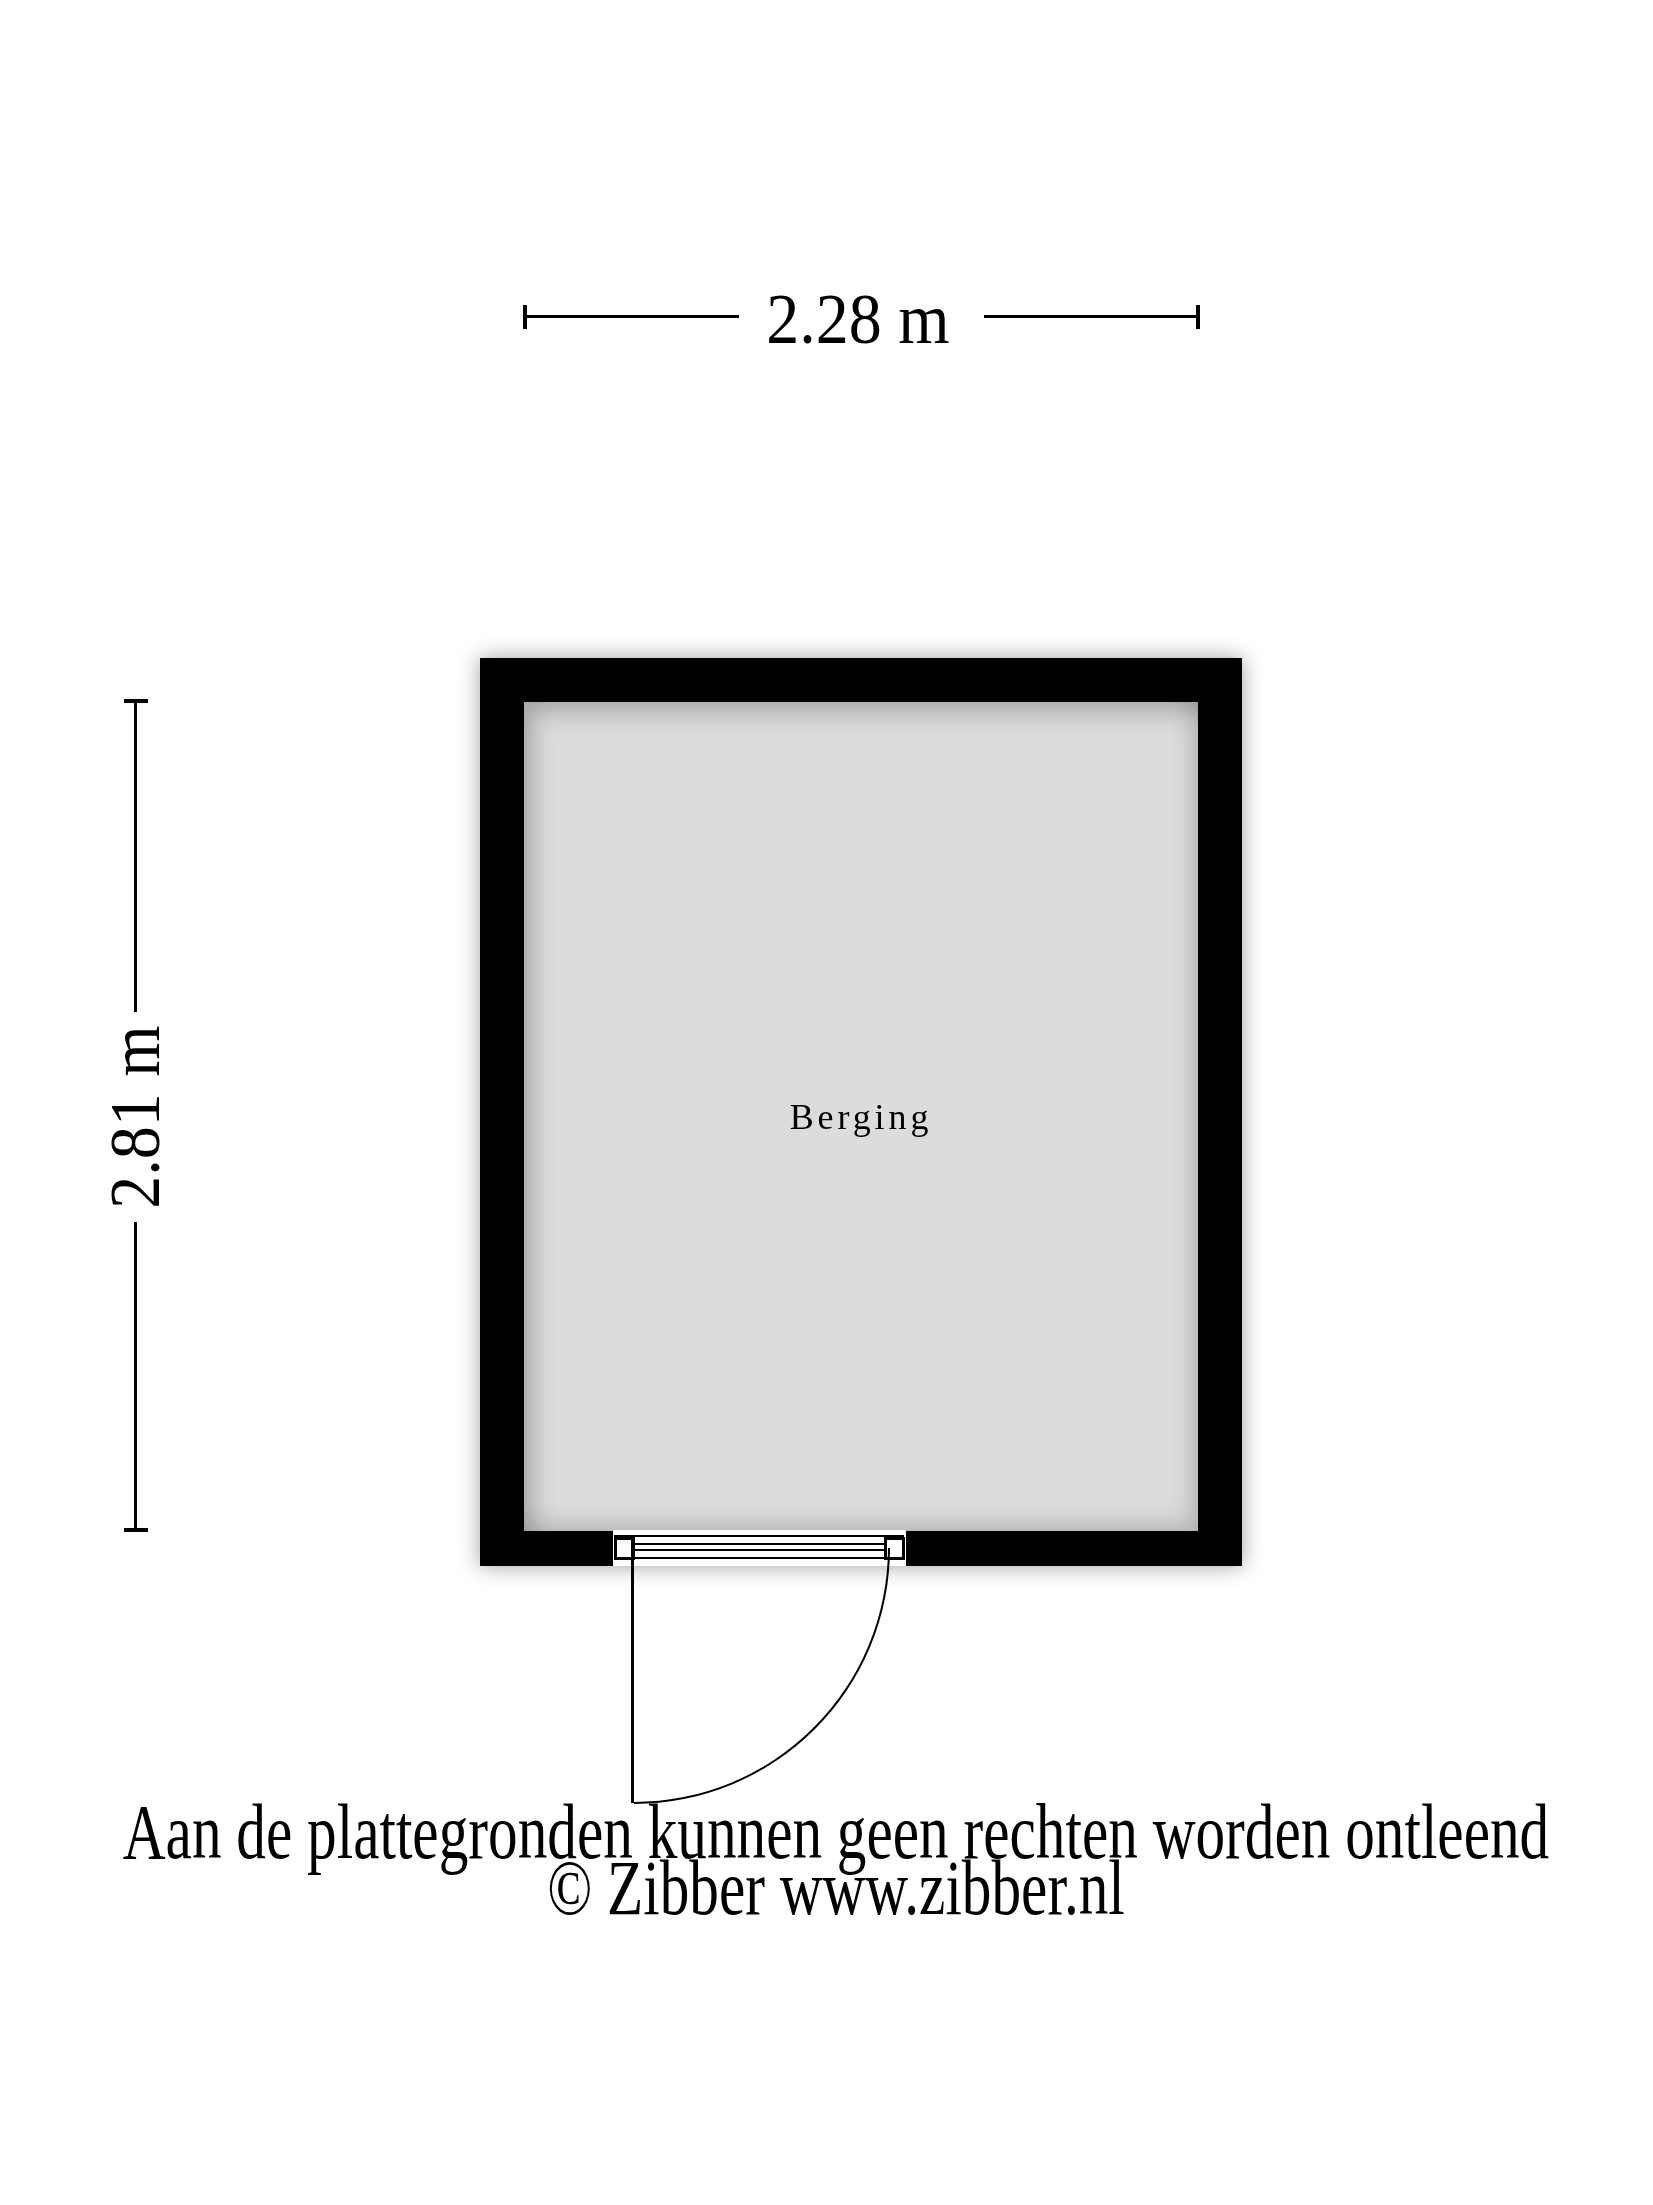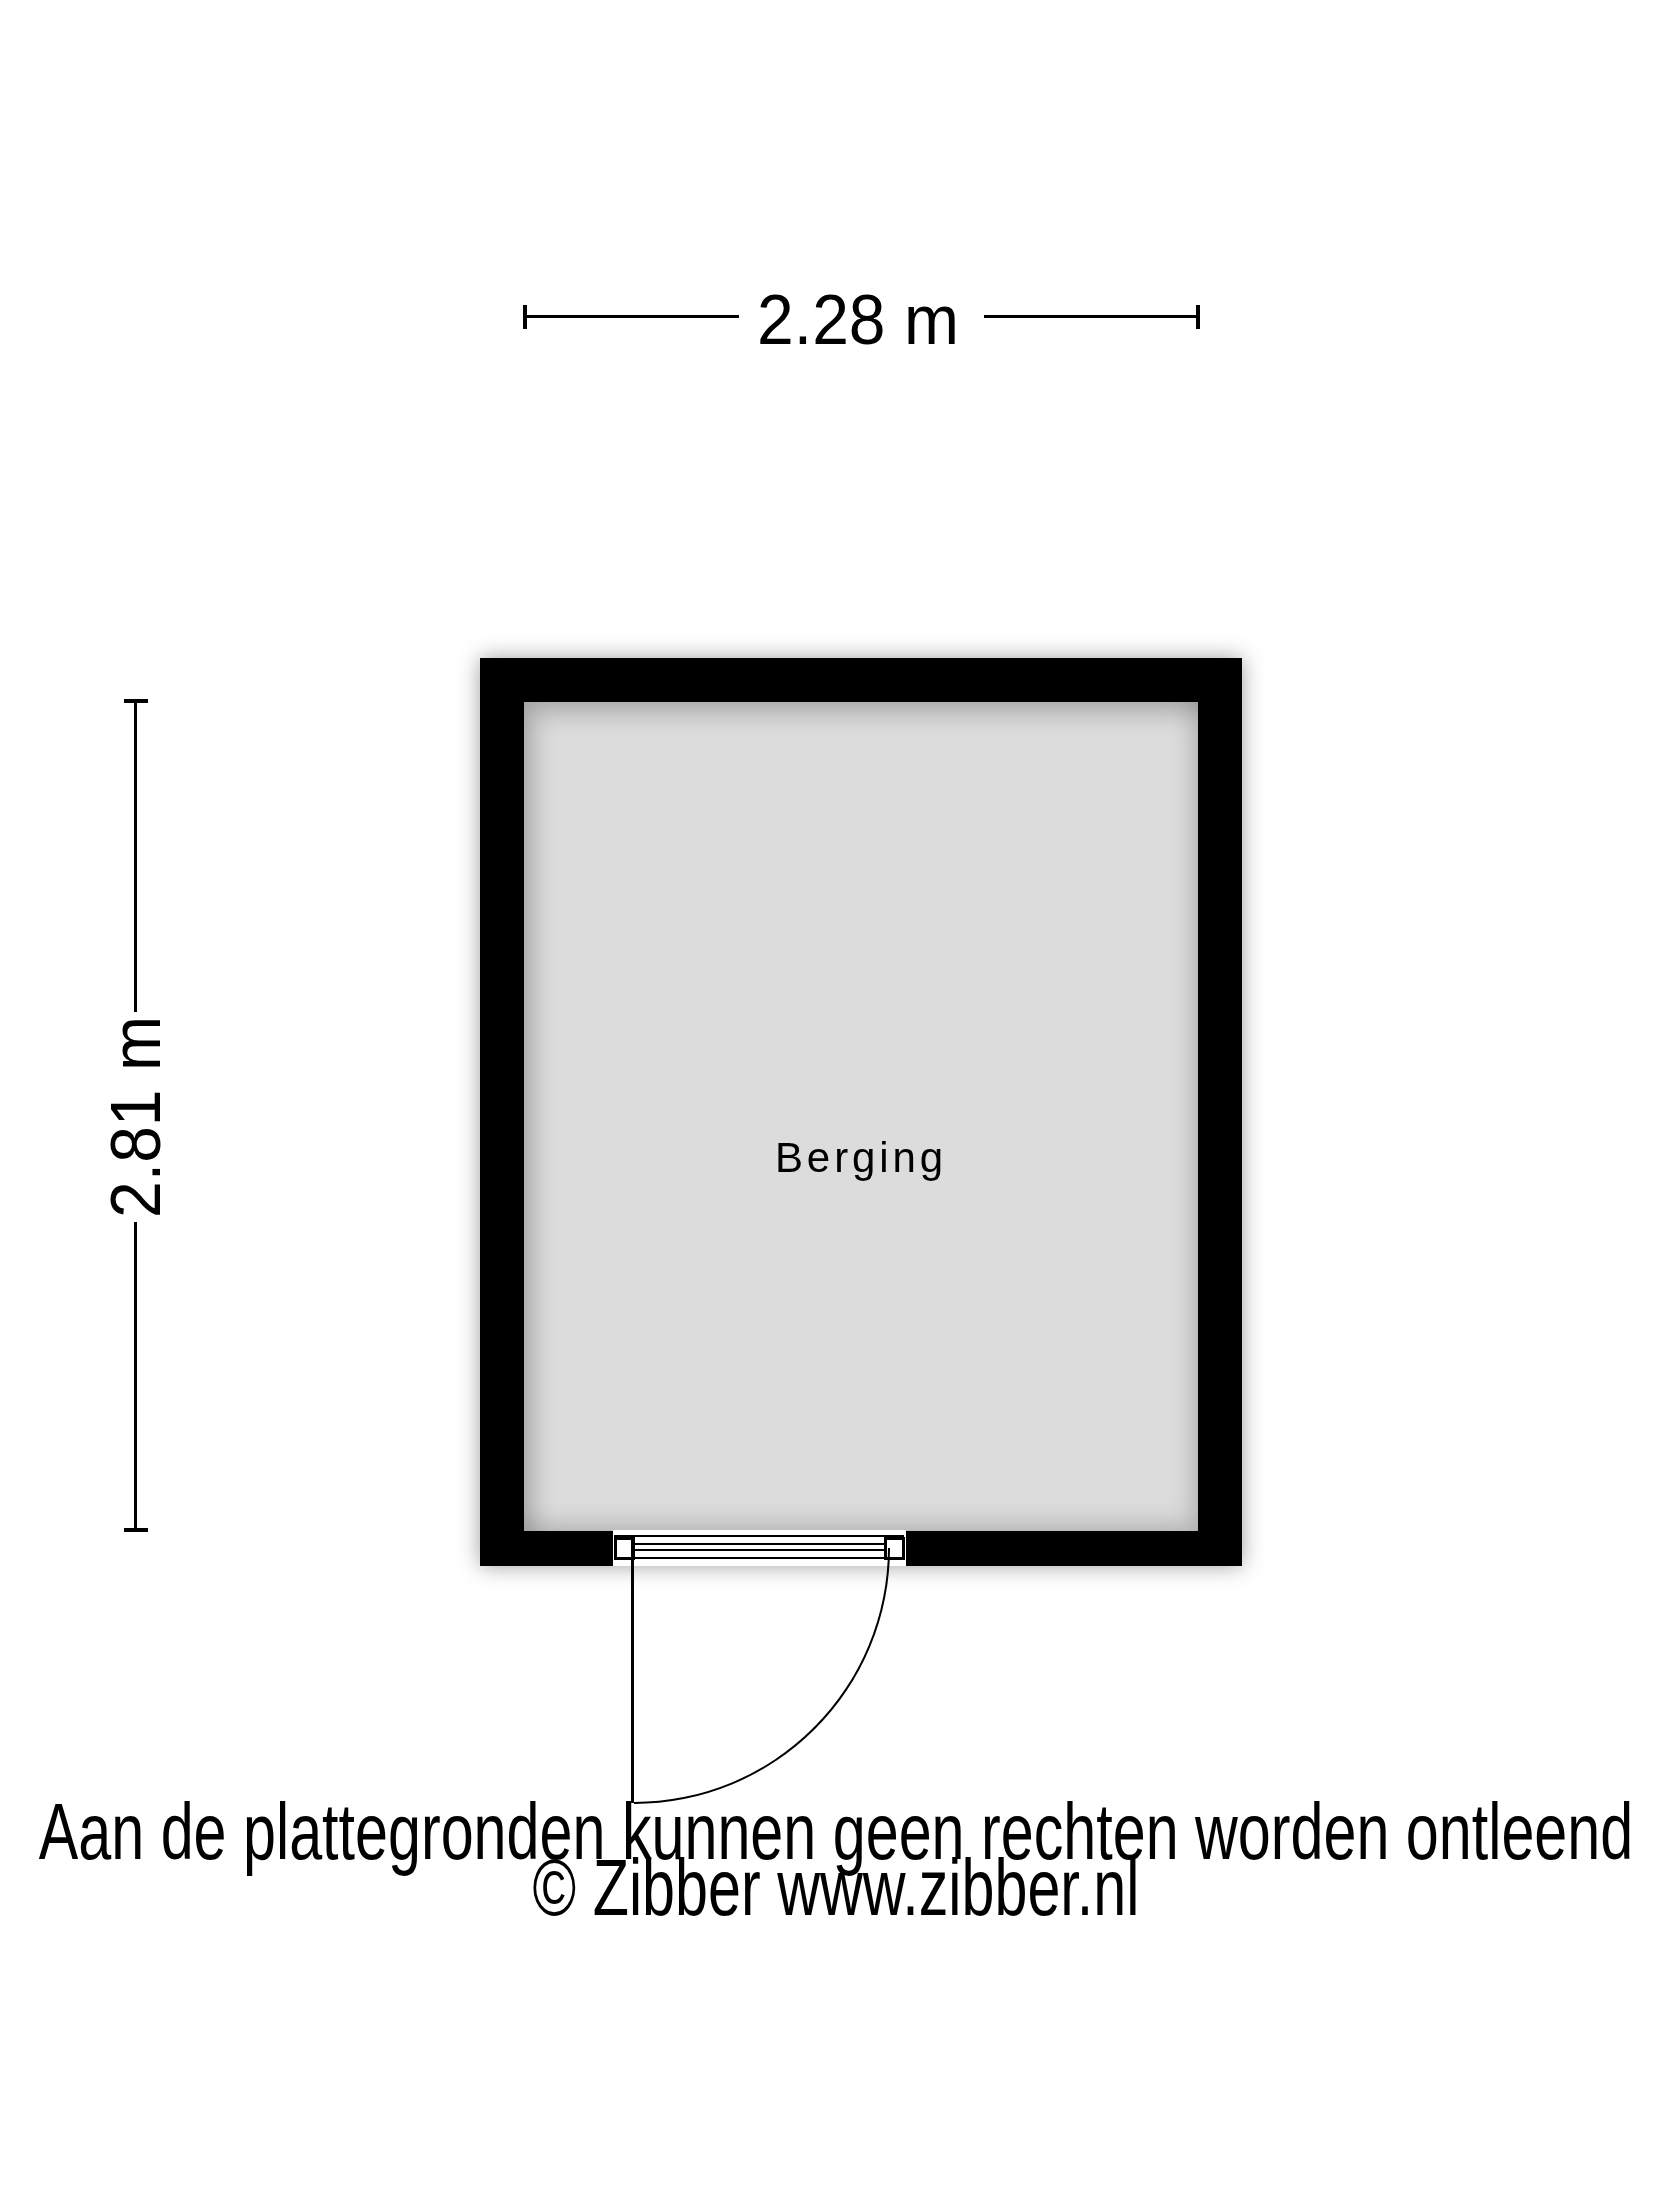--- a/index.html
+++ b/index.html
@@ -1,21 +1,21 @@
 <!DOCTYPE html>
 <html style="--color-background: #ffffff; --color-wall: #000000; --color-floor: #dcdcdc; --color-text: #000000;font-size:12.6px"><head>
 <meta charset="utf-8">
 <style>
   html, body { margin: 0; padding: 0; }
   .canvas {
     position: relative;
     width: 1654px;
     height: 2205px;
     background: var(--color-background, #ffffff);
-    font-family: Liberation Sans, sans-serif;
+    font-family: Liberation Serif, serif;
     color: var(--color-text, #000000);
     overflow: hidden;
   }
 
   
   .dim-line-h { position: absolute; height: 3.2px; background: var(--color-text, #000); }
   #dimw-seg1 { left: 525px;  top: 315px; width: 214px; }
   #dimw-seg2 { left: 984px; top: 315px; width: 214px; }
   .dim-tick-v { position: absolute; width: 3.9px; height: 23.6px; background: var(--color-text, #000); }
   #dimw-tick1 { left: 523px;  top: 305px; }
@@ -49,25 +49,24 @@
     position: absolute;
     left: 44px; top: 44px; right: 44px; bottom: 35px;
     background: var(--color-floor, #dcdcdc);
     box-shadow: inset 9.5px 11px 23.6px rgba(0,0,0,0.22),
                 inset -7.9px -9.5px 22px rgba(0,0,0,0.14);
   }
   .room-label {
     position: absolute;
     left: 50%; top: 50%;
     transform: translate(-50%,-50%);
-    font-size: 42px;
+    font-size: 36px;
     letter-spacing: 3.9px;
     line-height: 1;
     white-space: nowrap;
-    margin-top: 41px;
   }
 
   
   .door-opening {
     position: absolute;
     left: 613px; top: 1530px;
     width: 293px; height: 36px;
     background: var(--color-background, #ffffff);
   }
   .door-threshold {

